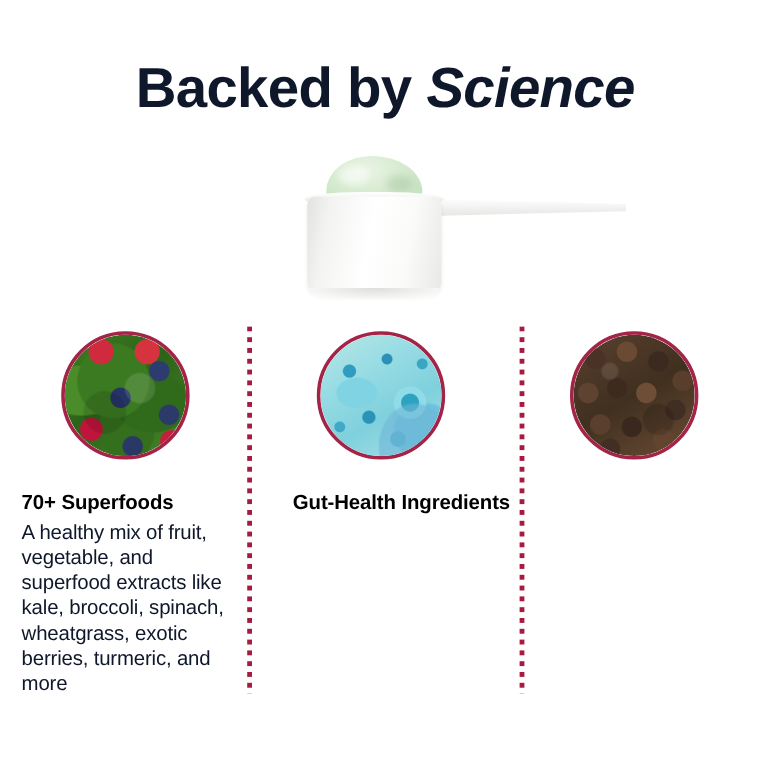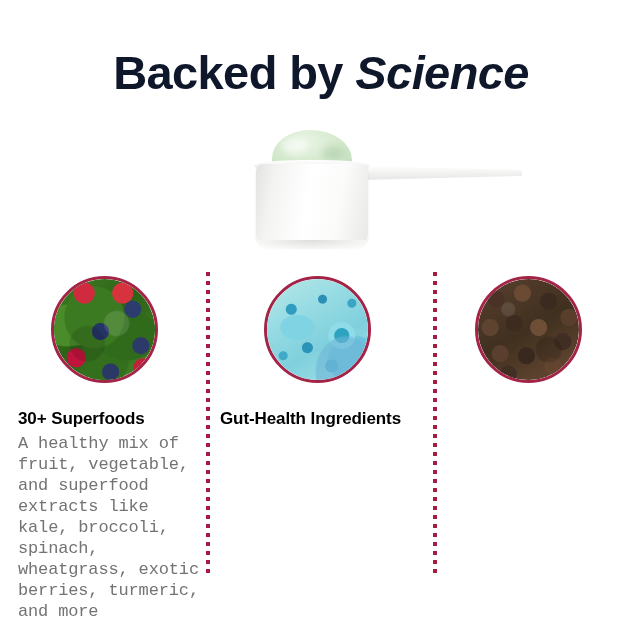--- a/index.html
+++ b/index.html
@@ -199,28 +199,27 @@
     font-weight:700;
     line-height:21px;
     color:#000000;
     margin-bottom:4px;
     letter-spacing:-0.1px;
   }
   .col p {
     font-size:17px;
     font-weight:400;
     line-height:21px;
-    color:#737373;
+    color:#0f172a;
     letter-spacing:-0.15px;
-    font-family:Liberation Mono, monospace;
   }
   .col h3 sup { font-size:10px; vertical-align:super; }
 
   .col1 { left:18px; width:182px; }
-  .col2 { left:220px; width:196px; }
+  .col2 { left:244px; width:196px; }
   .col3 { left:456px; width:172px; }
 </style>
 </head>
 <body>
 
 <h1 class="title">
   <span>Backed by </span><span class="em">Science</span>
 </h1>
 
 <div class="hero">
@@ -243,21 +242,21 @@
       <div class="microbes"></div>
     </div>
 </div>
 <div class="circle c3">
   <div class="inner">
       <div class="pepper"></div>
     </div>
 </div>
 
 <div class="col col1">
-  <h3>30+ Superfoods</h3>
+  <h3>70+ Superfoods</h3>
   <p>A healthy mix of fruit, vegetable, and superfood extracts like kale, broccoli, spinach, wheatgrass, exotic berries, turmeric, and more</p>
 </div>
 
 <div class="col col2">
   <h3>Gut-Health Ingredients</h3>
 </div>
 
 <div class="col col3">
 </div>
 

